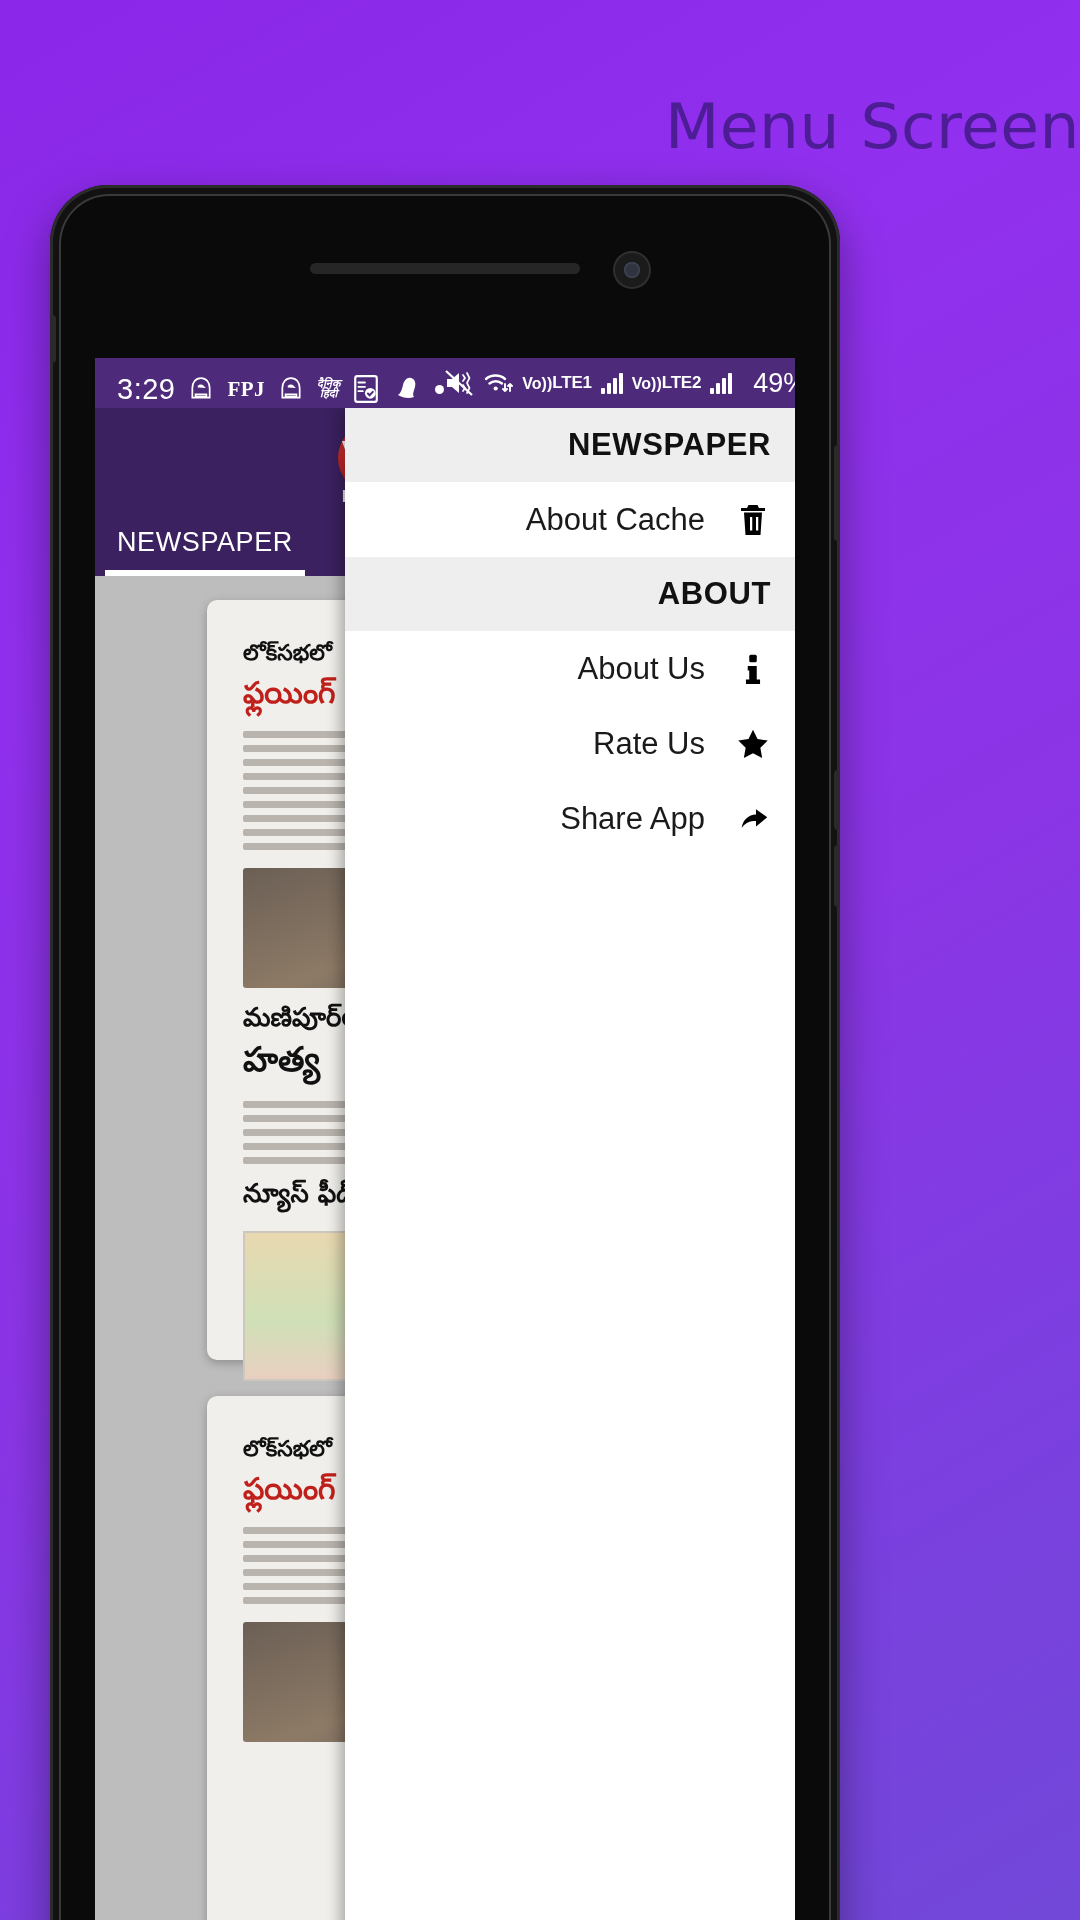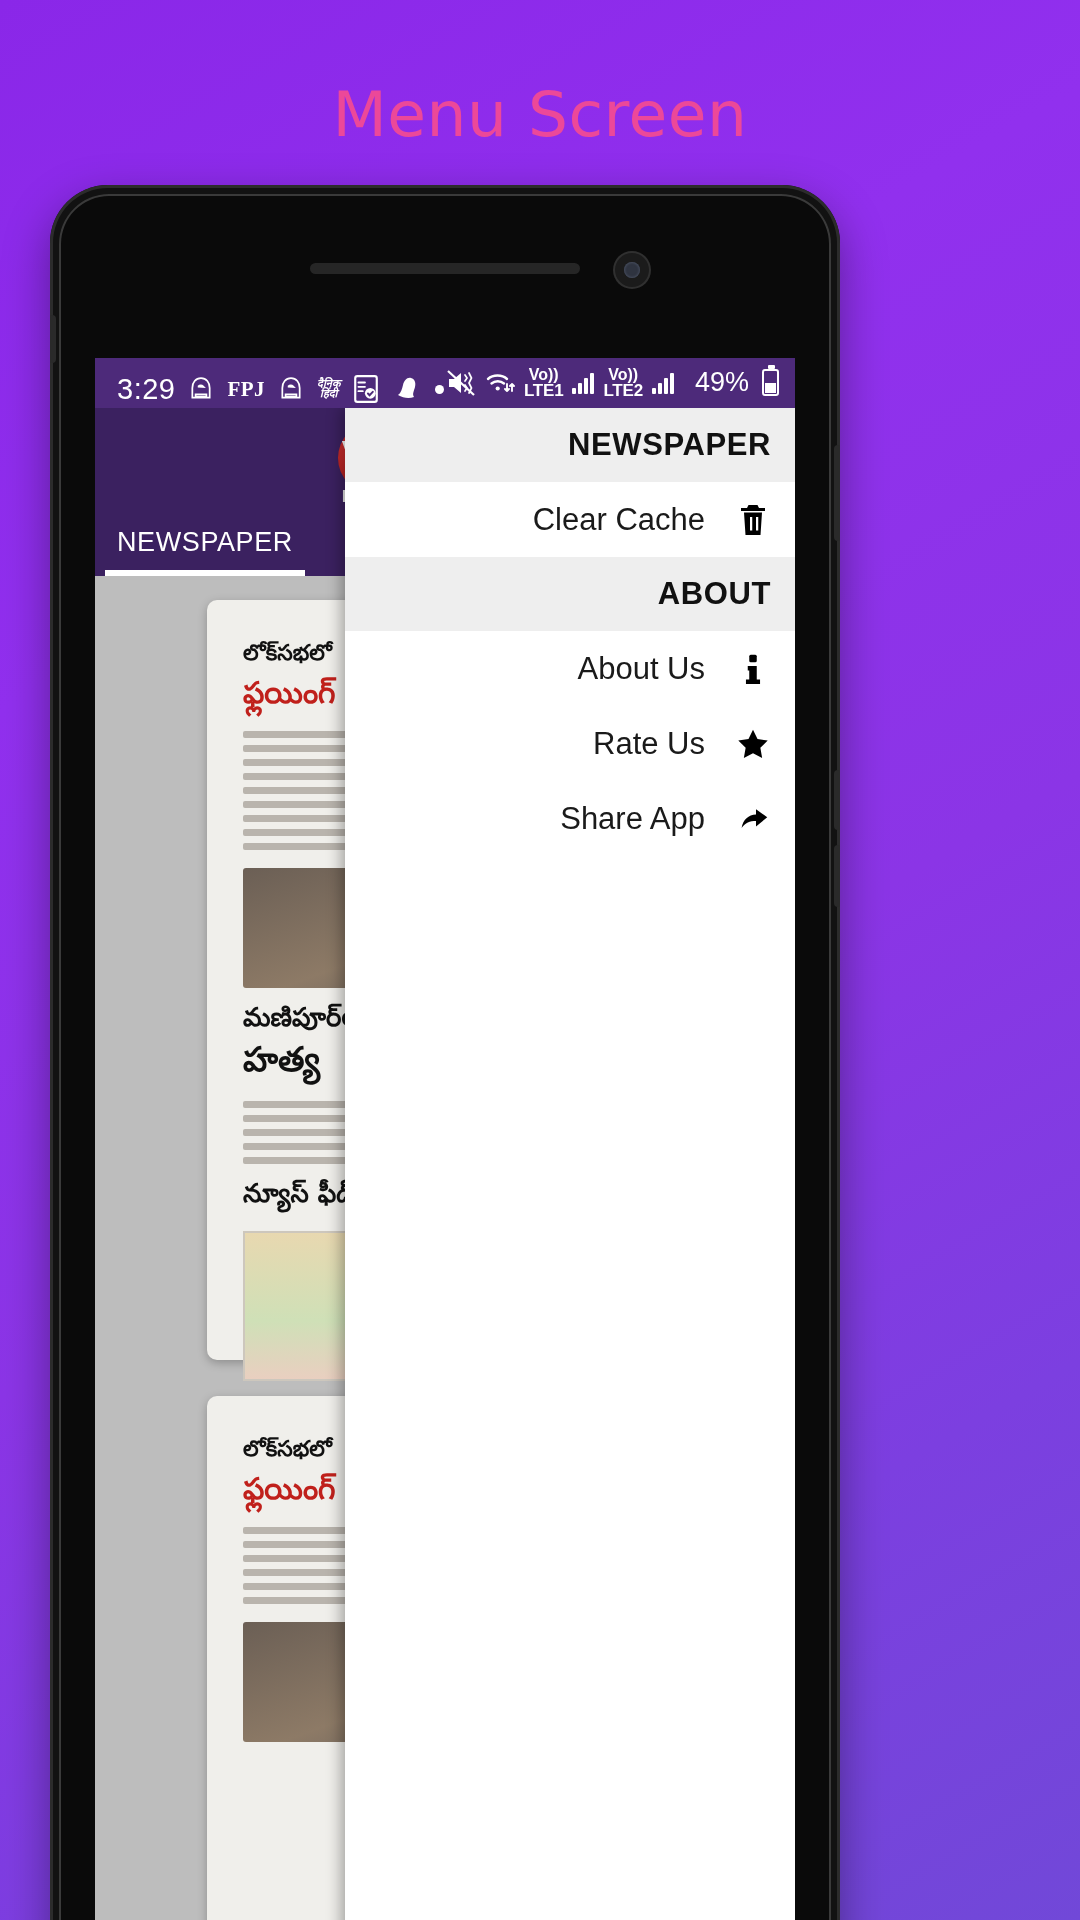--- a/index.html
+++ b/index.html
@@ -9,23 +9,23 @@
     font-family: "Liberation Sans", sans-serif;
   }
   body {
     background: linear-gradient(150deg, #8a27e8 0%, #9130ee 28%, #8b35e6 55%, #7c3fe0 78%, #7148d8 100%);
     position: relative;
   }
 
   
   .page-title {
     position: absolute;
-    top: 78px; left: 0; width: 100%;
-    text-align: center;
-    color: #ec4899;
+    top: 90px; left: 0; width: 100%;
+    text-align: right;
+    color: #4c1d95;
     font-size: 63px;
     font-weight: 400;
     letter-spacing: 0.5px;
     font-family: "DejaVu Sans", sans-serif;
   }
 
   
   .phone {
     position: absolute;
     left: 50px;
@@ -114,21 +114,21 @@
     margin-left: auto;
     display: flex; align-items: center; gap: 9px;
   }
   .sb-icon { display: inline-flex; align-items: center; }
   .fpj { font-family: "Liberation Serif", serif; font-size: 21px; font-weight: 700; letter-spacing: 0.5px; }
   .hindi-glyph {
     font-size: 11px; line-height: 10px; text-align: center;
     font-family: "DejaVu Sans", sans-serif; font-weight: 700; font-style: italic;
   }
   .dot-ind { width: 9px; height: 9px; border-radius: 50%; background: #fff; }
-  .lte-block { display: flex; flex-direction: column; align-items: center; line-height: 0.95; }
+  .lte-block { display: flex; flex-direction: row; align-items: flex-end; line-height: 0.95; }
   .lte-vo { font-size: 16px; font-weight: 700; }
   .lte-nm { font-size: 17px; font-weight: 700; letter-spacing: -0.2px; }
   .bars { display: flex; align-items: flex-end; gap: 2px; height: 22px; }
   .bars i { display: block; width: 4px; background: #fff; border-radius: 1px; }
   .sb-batt-pct { font-size: 27px; font-weight: 400; margin-left: 12px; }
   .batt {
     width: 17px; height: 27px; border: 2px solid #fff; border-radius: 3px;
     position: relative; margin-left: 4px;
   }
   .batt::before {
@@ -396,21 +396,21 @@
           <div class="np-photo"></div>
         </div>
       </div>
     </div>
 
     <div class="drawer">
 
       <div class="drawer-section-head">NEWSPAPER</div>
 
       <div class="drawer-item">
-        <span class="label">Clear Cache</span>
+        <span class="label">About Cache</span>
         <span class="icon">
           <svg viewBox="0 0 24 24">
               <path d="M9 2h6l1 2h4v2H4V4h4l1-2zM6 7h12l-1 15H7L6 7zm4 3v9h1.5v-9H10zm4 0v9h1.5v-9H14z"></path>
             </svg>
         </span>
       </div>
 
       <div class="drawer-section-head">ABOUT</div>
 
       <div class="drawer-item">

